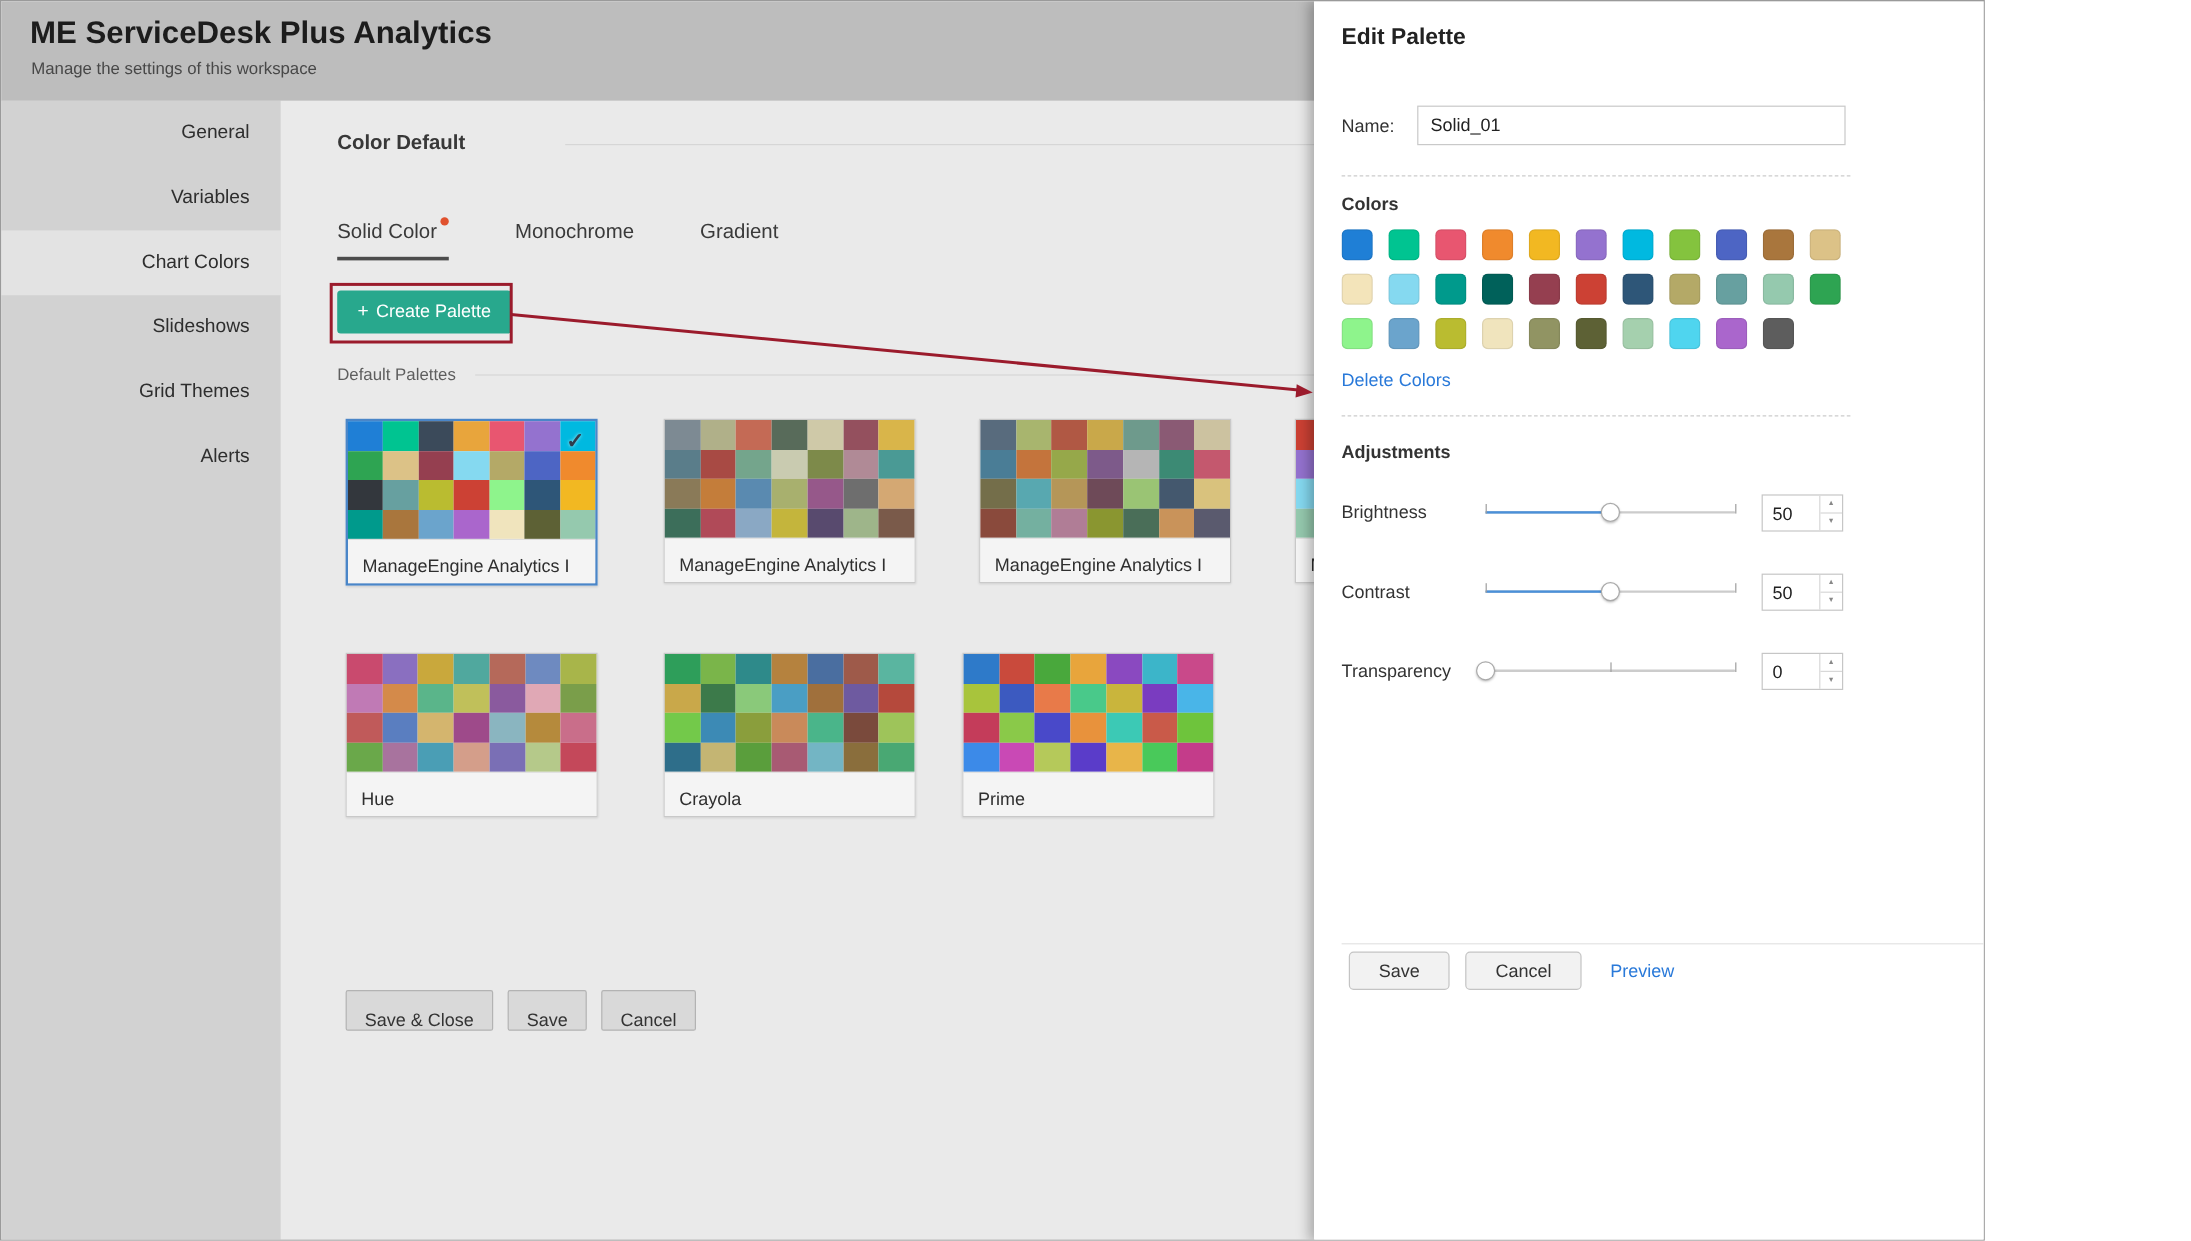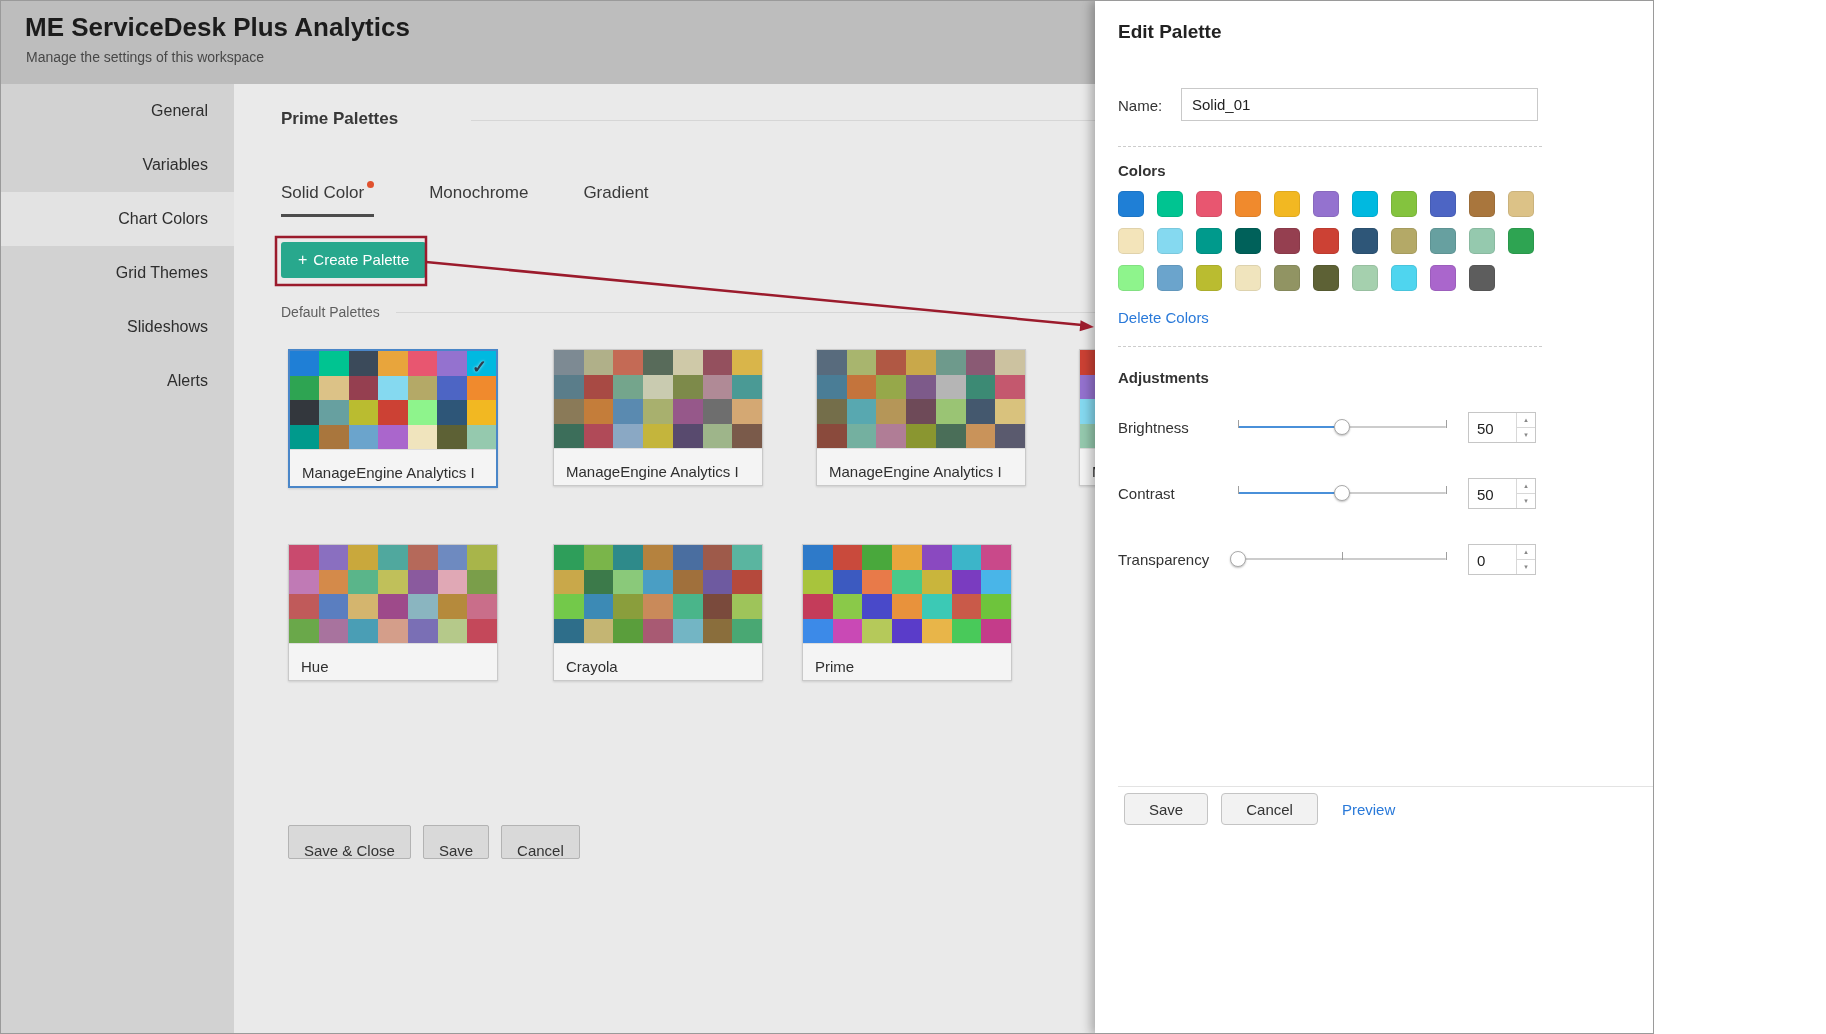--- a/index.html
+++ b/index.html
@@ -106,27 +106,27 @@
 
   <div class="header">
     <div class="title">ME ServiceDesk Plus Analytics</div>
     <div class="subtitle">Manage the settings of this workspace</div>
   </div>
 
   <div class="sidebar">
       <div class="side-item">General</div>
       <div class="side-item">Variables</div>
       <div class="side-item active">Chart Colors</div>
+      <div class="side-item">Slideshows</div>
       <div class="side-item">Grid Themes</div>
-      <div class="side-item">Slideshows</div>
       <div class="side-item">Alerts</div>
     </div>
 
   <div class="main"></div>
-  <div class="main-title">Prime Palettes</div>
+  <div class="main-title">Color Default</div>
   <div class="rule rule-title"></div>
 
   <div class="tabs">
       <div class="tab active">Solid Color<span class="dot"></span></div>
       <div class="tab">Monochrome</div>
       <div class="tab">Gradient</div>
     </div>
 
   <button class="create-btn" style="background: rgb(40, 168, 141);">
     <span class="plus">+</span><span>Create Palette</span>

